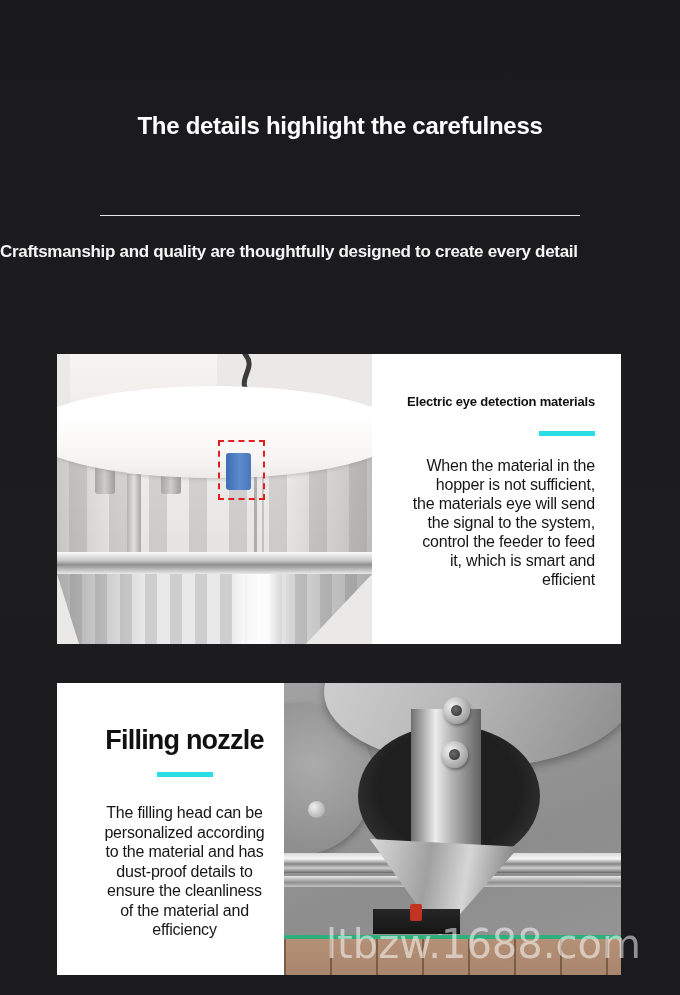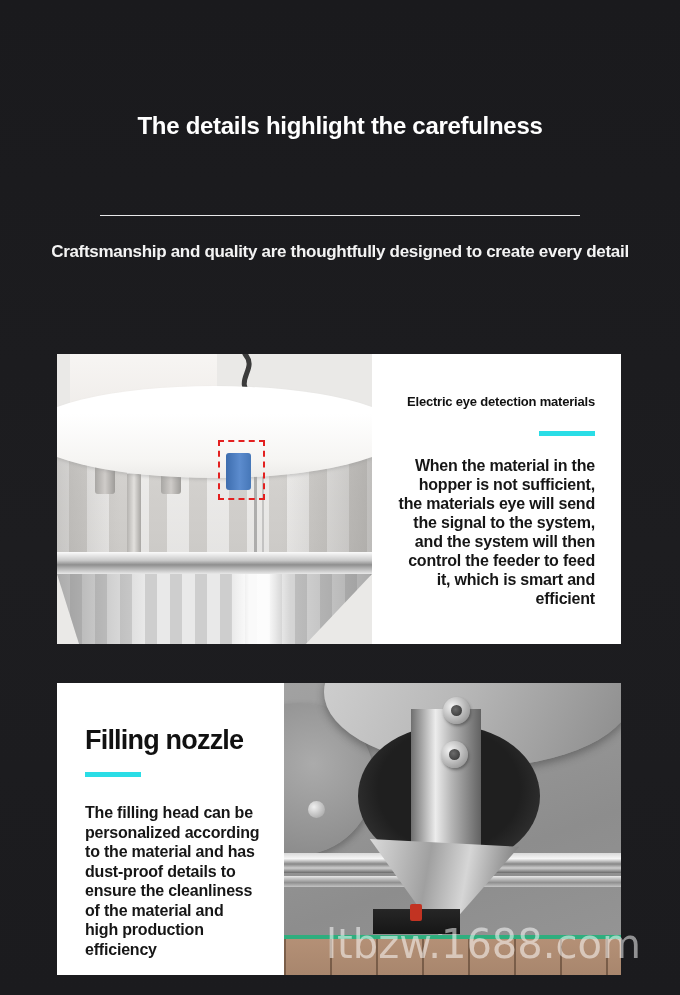--- a/index.html
+++ b/index.html
@@ -14,21 +14,21 @@
     position:absolute; top:112px; left:0; width:100%;
     text-align:center; color:#ffffff; font-size:24px; font-weight:bold;
     letter-spacing:-0.3px;
   }
   .divider {
     position:absolute; top:215px; left:100px; width:480px; height:1px;
     background:rgba(255,255,255,0.9);
   }
   .subtitle {
     position:absolute; top:242px; left:0; width:100%;
-    text-align:center; color:#f4f4f4; font-size:17px; font-weight:bold;
+    text-align:left; color:#f4f4f4; font-size:17px; font-weight:bold;
     letter-spacing:-0.3px;
   }
   
   .card { position:absolute; left:57px; width:564px; background:#ffffff; display:flex; }
   .card-1 { top:354px; height:290px; }
   .card-2 { top:683px; height:292px; }
   .photo { position:relative; overflow:hidden; }
   
   .photo-1 { width:315px; height:290px; background:#eae9e7; }
   .p1-column { position:absolute; left:13px; top:0; width:147px; height:66px;
@@ -64,24 +64,24 @@
     background:
       linear-gradient(90deg,transparent 55%,rgba(255,255,255,0.9) 61% 67%,transparent 74%),
       linear-gradient(90deg,rgba(120,120,120,0.55),rgba(255,255,255,0) 28% 62%,rgba(110,110,110,0.5)),
       repeating-linear-gradient(90deg,#e9e9e9 0 13px,#cecece 13px 25px); }
   
   .panel { background:#ffffff; }
   .panel-1 { width:249px; height:290px; padding:40px 26px 16px 6px; text-align:right; }
   .p1-heading { font-size:13px; font-weight:bold; color:#111111; white-space:nowrap; letter-spacing:-0.2px; }
   .accent-bar { display:inline-block; width:56px; height:5px; background:var(--accent,#2adde6); }
   .panel-1 .accent-bar { margin-top:22px; }
-  .body-text { font-size:16px; font-weight:bold; color:#161616; letter-spacing:-0.2px; }
+  .body-text { font-size:16px; font-weight:normal; color:#161616; letter-spacing:-0.2px; }
   .panel-1 .body-text { margin-top:16px; line-height:19px; }
   
-  .panel-2 { width:227px; height:292px; padding:42px 0 0 28px; text-align:left; }
+  .panel-2 { width:227px; height:292px; padding:42px 0 0 28px; text-align:center; }
   .p2-heading { font-size:27px; font-weight:bold; color:#111111; letter-spacing:-0.8px; white-space:nowrap; }
   .panel-2 .accent-bar { margin-top:16px; }
   .panel-2 .body-text { margin-top:22px; line-height:19.5px; }
   
   .photo-2 { width:337px; height:292px;
     background:linear-gradient(160deg,#a2a2a2,#8d8d8d 60%,#969696); }
   .p2-disc { position:absolute; left:40px; top:-66px; width:310px; height:150px; border-radius:50%;
     background:linear-gradient(115deg,#d2d2d2,#b8b8b8 45%,#898989);
     box-shadow:0 4px 8px rgba(40,40,40,0.4); }
   .p2-arch { position:absolute; left:74px; top:42px; width:182px; height:142px; border-radius:50%;
@@ -150,40 +150,38 @@
       <div class="p1-cone"></div>
     </div>
     <div class="panel panel-1">
       <div class="p1-heading">Electric eye detection materials</div>
       <span class="accent-bar"></span>
       <div class="body-text">
         <div>When the material in the</div>
         <div>hopper is not sufficient,</div>
         <div>the materials eye will send</div>
         <div>the signal to the system,</div>
-        <div>and the system will then</div>
         <div>control the feeder to feed</div>
         <div>it, which is smart and</div>
         <div>efficient</div>
       </div>
     </div>
   </div>
 
   <div class="card card-2">
     <div class="panel panel-2">
       <div class="p2-heading">Filling nozzle</div>
       <span class="accent-bar"></span>
       <div class="body-text">
         <div>The filling head can be</div>
         <div>personalized according</div>
         <div>to the material and has</div>
         <div>dust-proof details to</div>
         <div>ensure the cleanliness</div>
         <div>of the material and</div>
-        <div>high production</div>
         <div>efficiency</div>
       </div>
     </div>
     <div class="photo photo-2">
       <div class="p2-flange"></div>
       <div class="p2-flange-bolt"></div>
       <div class="p2-disc"></div>
       <div class="p2-arch"></div>
       <div class="p2-tube"></div>
       <div class="hexbolt h1"></div>

